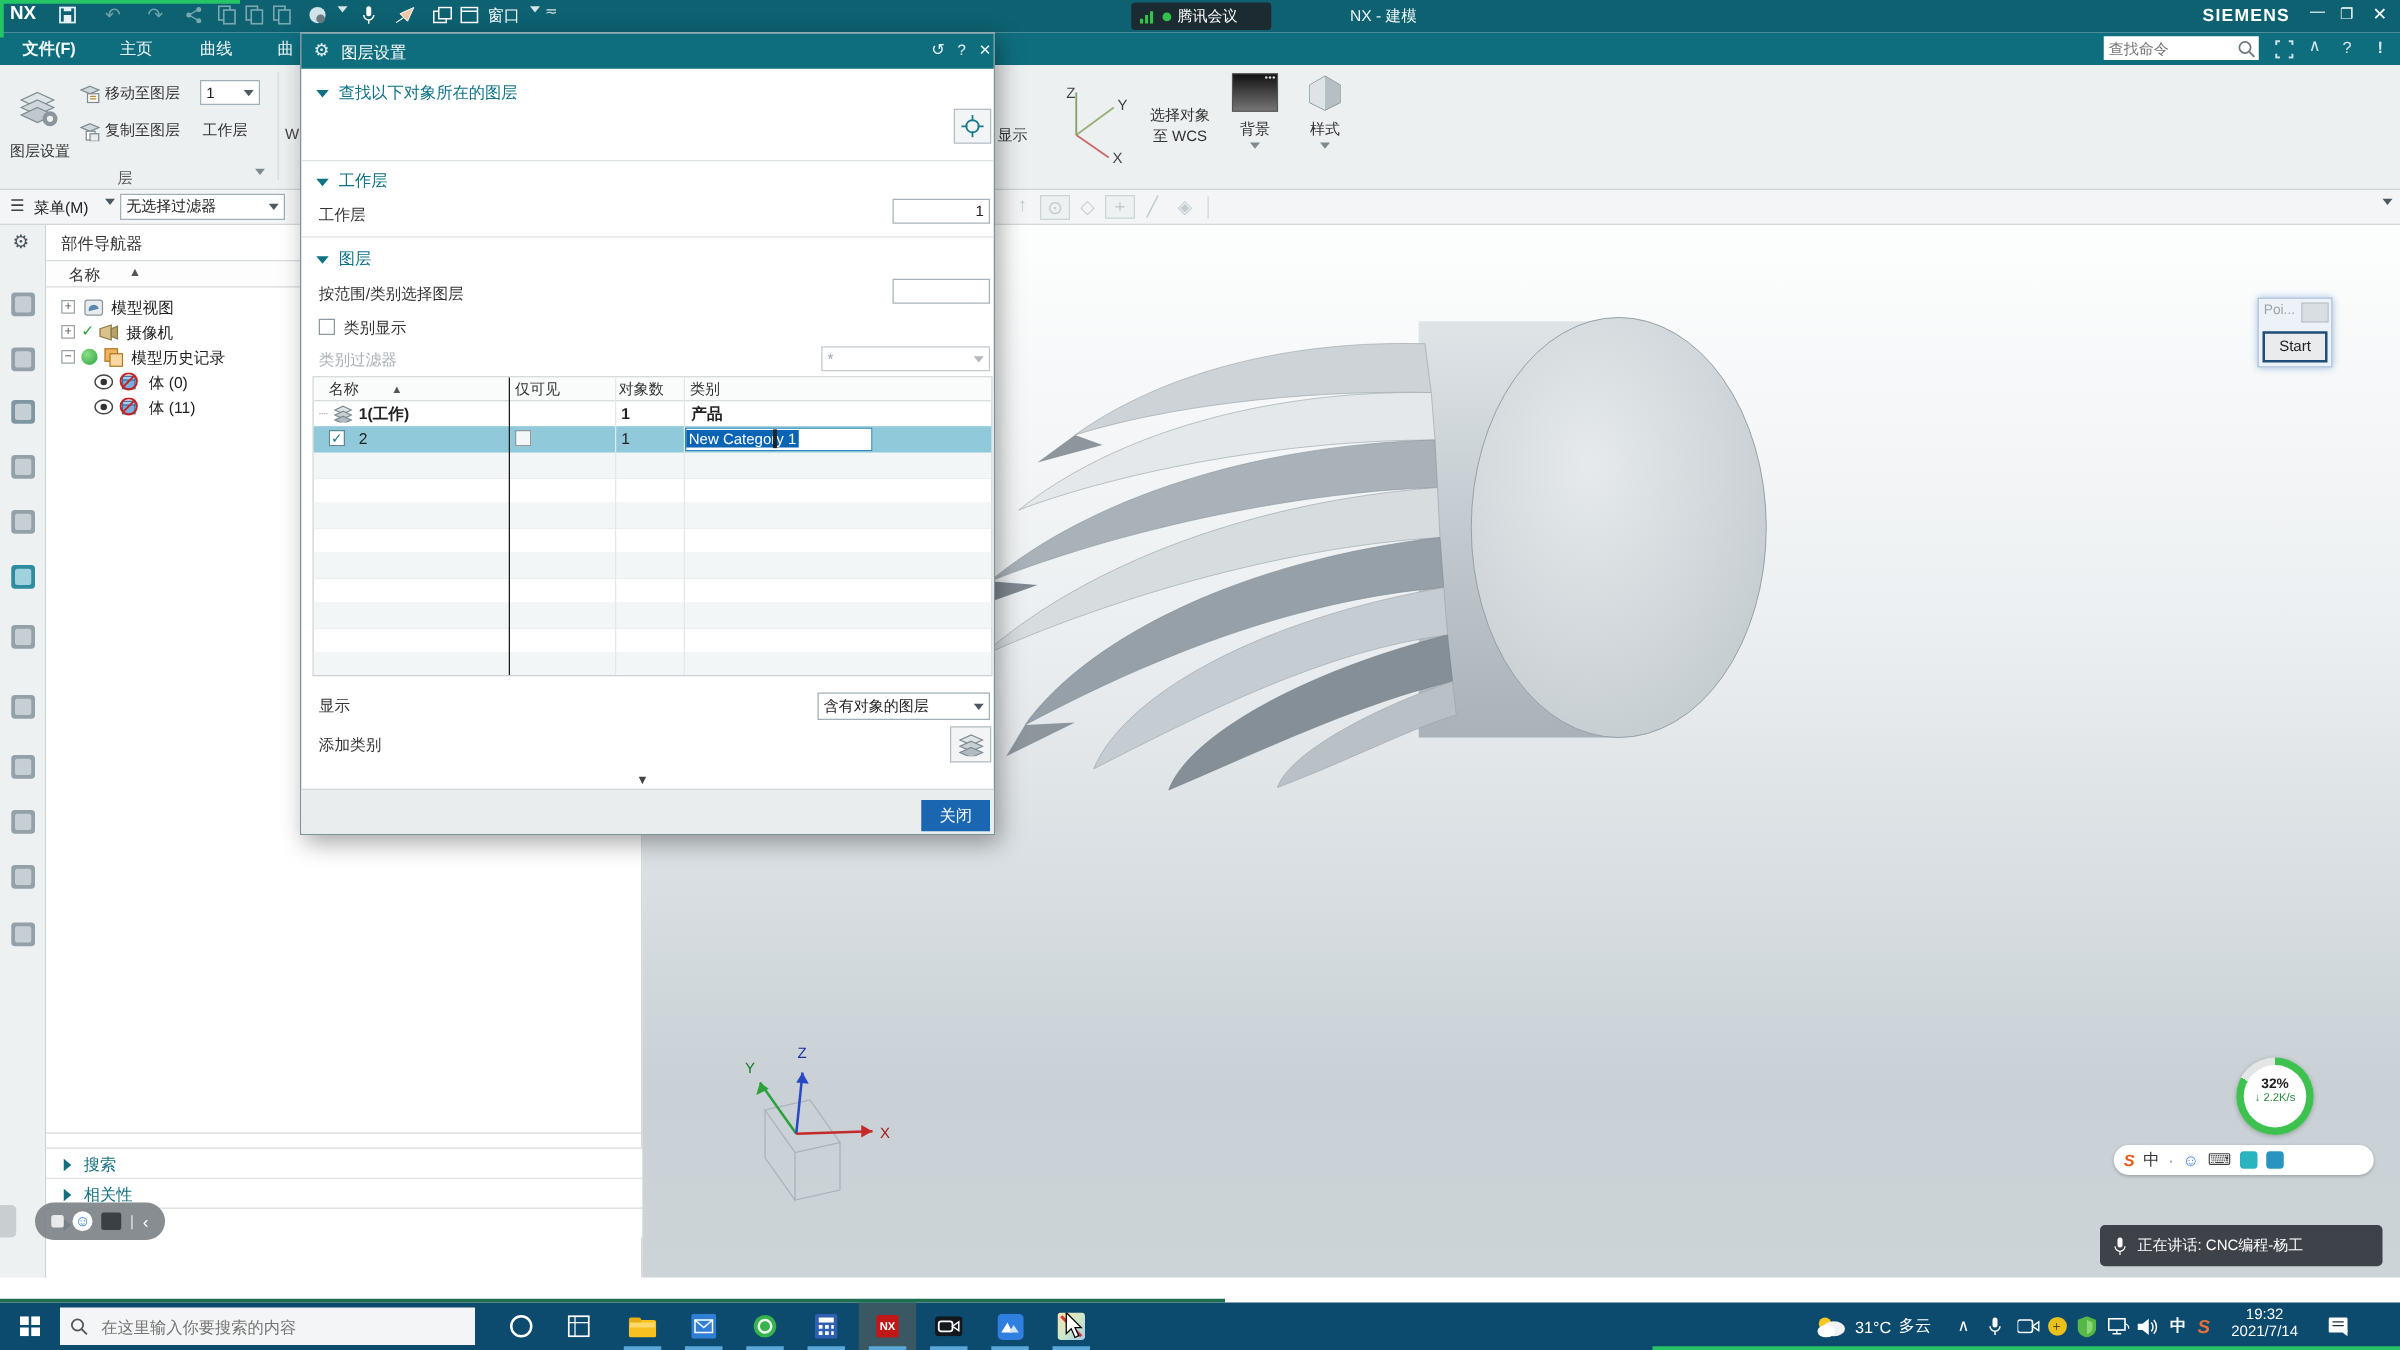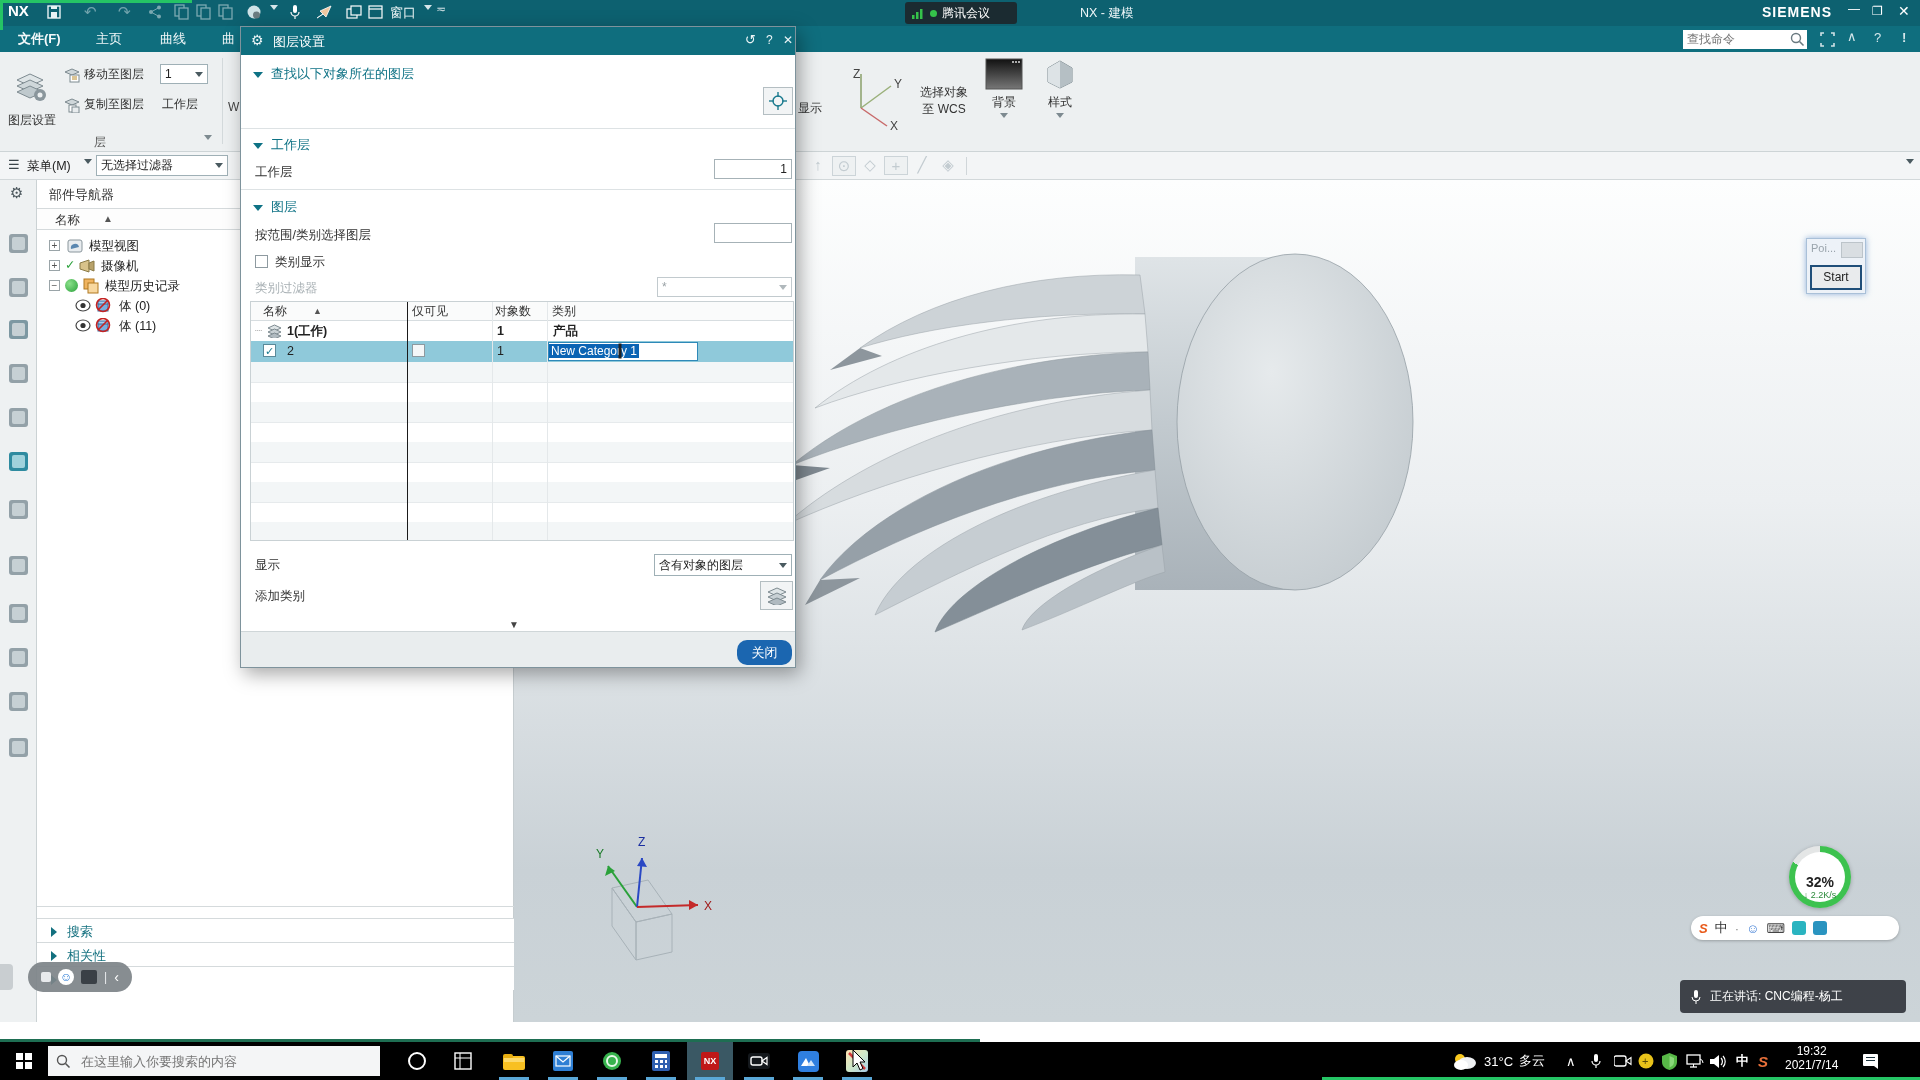--- a/index.html
+++ b/index.html
@@ -45,21 +45,21 @@
   .dlg-lbl{position:absolute;left:14px;font-size:12.5px;color:#333;}
   .dlg-input{position:absolute;height:20px;border:1px solid #a6b2b7;background:#fff;font-size:12px;color:#222;padding:0 4px;}
   .chkbox{position:absolute;width:13px;height:13px;border:1px solid #8e9aa0;background:#fff;}
   #dlg-table{position:absolute;left:9px;top:274px;width:544px;height:240px;border:1px solid #c9d1d4;background:#fff;}
   .th{position:absolute;top:0;height:19px;font-size:12px;color:#333;line-height:19px;}
   .trow{position:absolute;left:0;width:542px;height:20px;font-size:12.5px;color:#222;line-height:20px;}
   .stripe{background:#f3f6f7;}
   .gridline{position:absolute;left:0;width:542px;height:1px;background:#e6eaec;}
   .colline{position:absolute;top:0;height:238px;width:1px;background:#e4e8ea;}
   
-  #taskbar{left:0;top:1042px;width:1920px;height:38px;background:#000000;}
+  #taskbar{left:0;top:1042px;width:1920px;height:38px;background:#0c4a6e;}
   .task-ic{position:absolute;top:0;width:46px;height:38px;display:flex;align-items:center;justify-content:center;}
   .task-underline{position:absolute;left:8px;bottom:0;width:30px;height:3px;background:#5aa7d6;}
   .tray{position:absolute;top:0;height:38px;display:flex;align-items:center;color:#fff;font-size:13px;}
   
   .greenline{position:absolute;background:#25c465;}
   #voicebar{position:absolute;left:1680px;top:980px;width:226px;height:33px;background:rgba(42,46,52,.88);border-radius:4px;color:#fff;font-size:12px;display:flex;align-items:center;padding:0 10px;}
   #sogoubar{position:absolute;left:1691px;top:916px;width:208px;height:24px;background:#fff;border-radius:12px;box-shadow:0 1px 3px rgba(0,0,0,.25);display:flex;align-items:center;padding:0 8px;gap:7px;font-size:13px;}
   #netring{position:absolute;left:1789px;top:846px;width:62px;height:62px;border-radius:50%;background:conic-gradient(#3dc24f 0 83%,#e4e6e6 83% 100%);box-shadow:0 1px 4px rgba(0,0,0,.25);}
   #netring .hole{position:absolute;left:6px;top:6px;width:50px;height:50px;border-radius:50%;background:#fff;text-align:center;}
   #startpanel{position:absolute;left:1806px;top:238px;width:60px;height:56px;background:#edf2f8;border:1px solid #a9c0d8;box-shadow:0 0 6px rgba(120,160,210,.8);}
@@ -419,21 +419,21 @@
   </div>
 
   <div id="startpanel">
     <span class="abs" style="left:4px;top:3px;font-size:11px;color:#9aa4ac;">Poi...</span>
     <span class="abs" style="left:34px;top:3px;width:22px;height:16px;background:#d9dee2;border:1px solid #bcc4ca;"></span>
     <div class="abs" style="left:3px;top:26px;width:52px;height:25px;background:#e9ebed;border:2px solid #1f4e79;text-align:center;font-size:12px;color:#222;line-height:21px;">Start</div>
   </div>
 
   <div id="netring">
     <div class="hole">
-      <div style="margin-top:22px;font-size:14px;font-weight:bold;color:#222;">32%</div>
+      <div style="margin-top:9px;font-size:11px;font-weight:bold;color:#222;">32%</div>
       <div style="font-size:9px;color:#2a8a3a;">↓ 2.2K/s</div>
     </div>
   </div>
 
   <div id="sogoubar">
     <span style="color:#e85a1a;font-weight:bold;font-style:italic;">S</span>
     <span style="color:#333;">中</span>
     <span style="color:#888;">·</span>
     <span style="color:#3a7ad4;">☺</span>
     <span style="color:#444;">⌨</span>
@@ -555,21 +555,21 @@
     <div class="dlg-lbl" style="top:561px;">添加类别</div>
     <div class="abs" style="left:519px;top:554px;width:33px;height:29px;border:1px solid #b4bec2;background:#f2f4f5;display:flex;align-items:center;justify-content:center;">
       <svg width="20" height="18">
           <polygon points="10,1 19,5 10,9 1,5" fill="#dfe5e7" stroke="#7d8a90"></polygon>
           <polygon points="10,6 19,10 10,14 1,10" fill="#c8d0d4" stroke="#7d8a90"></polygon>
           <polygon points="10,11 19,15 10,19 1,15" fill="#b0bac0" stroke="#7d8a90"></polygon>
         </svg>
     </div>
     <div class="abs" style="left:268px;top:592px;font-size:10px;color:#444;">▼</div>
     <div class="abs" style="left:0;top:604px;width:554px;height:36px;background:#e9edee;border-top:1px solid #cfd6d8;">
-      <div class="abs" style="left:496px;top:8px;width:55px;height:25px;background:#1b66b0;color:#fff;font-size:13px;text-align:center;line-height:25px;border-radius:10px;">关闭</div>
+      <div class="abs" style="left:496px;top:8px;width:55px;height:25px;background:#1b66b0;color:#fff;font-size:13px;text-align:center;line-height:25px;border-radius:0;">关闭</div>
     </div>
   </div>
 
 
   <div class="abs" id="taskbar">
     <div class="task-ic" style="left:0;width:48px;">
       <svg width="16" height="16">
           <rect x="0" y="0" width="7" height="7" fill="#fff"></rect>
           <rect x="9" y="0" width="7" height="7" fill="#fff"></rect>
           <rect x="0" y="9" width="7" height="7" fill="#fff"></rect>

